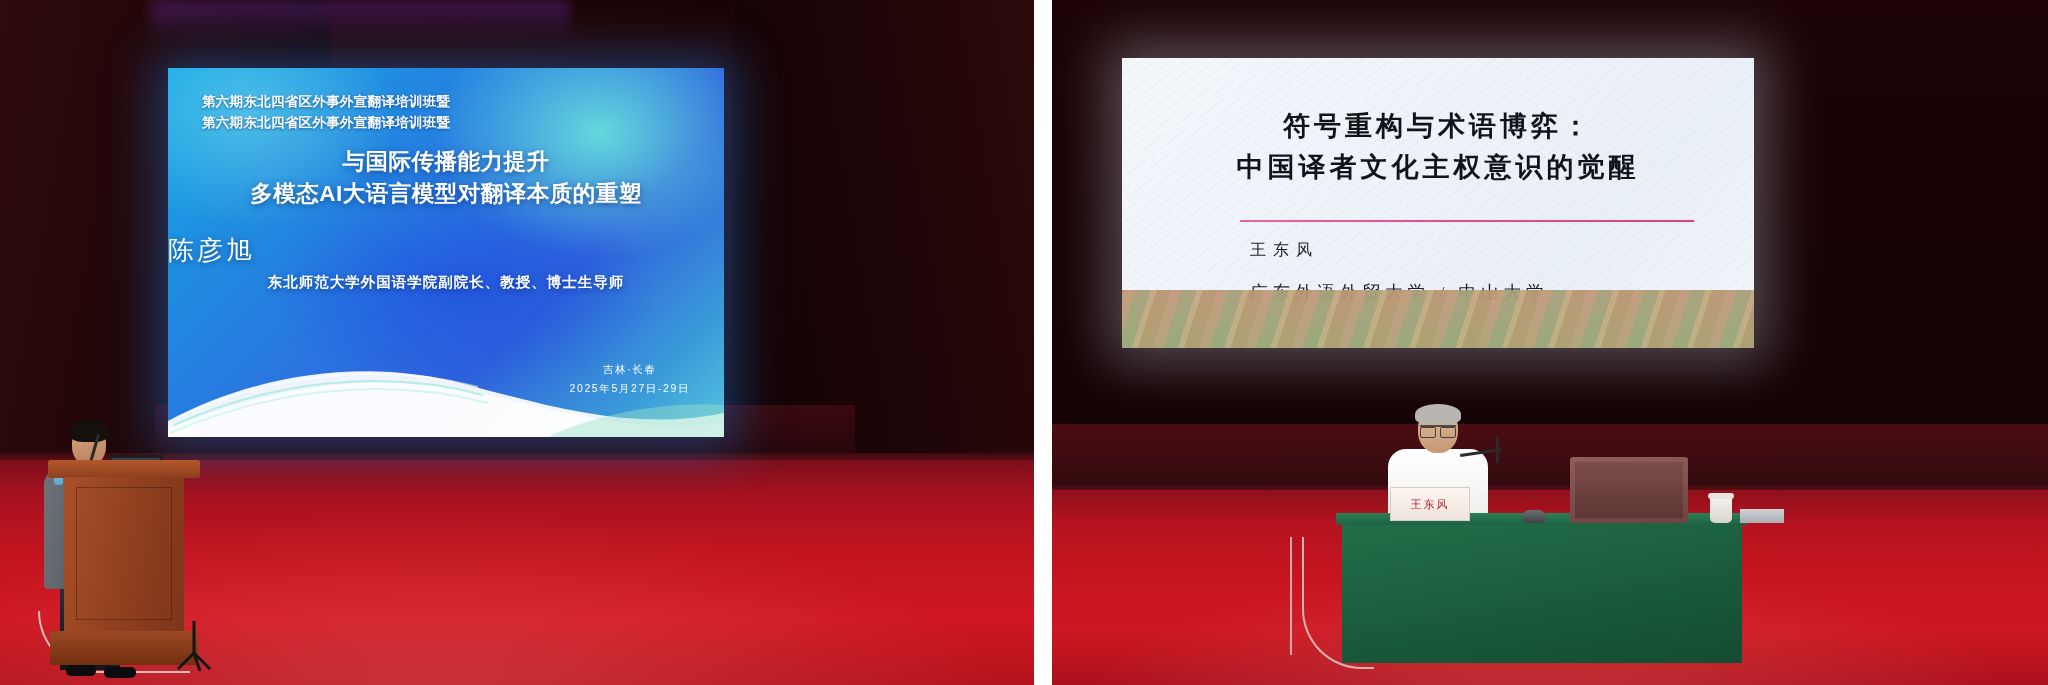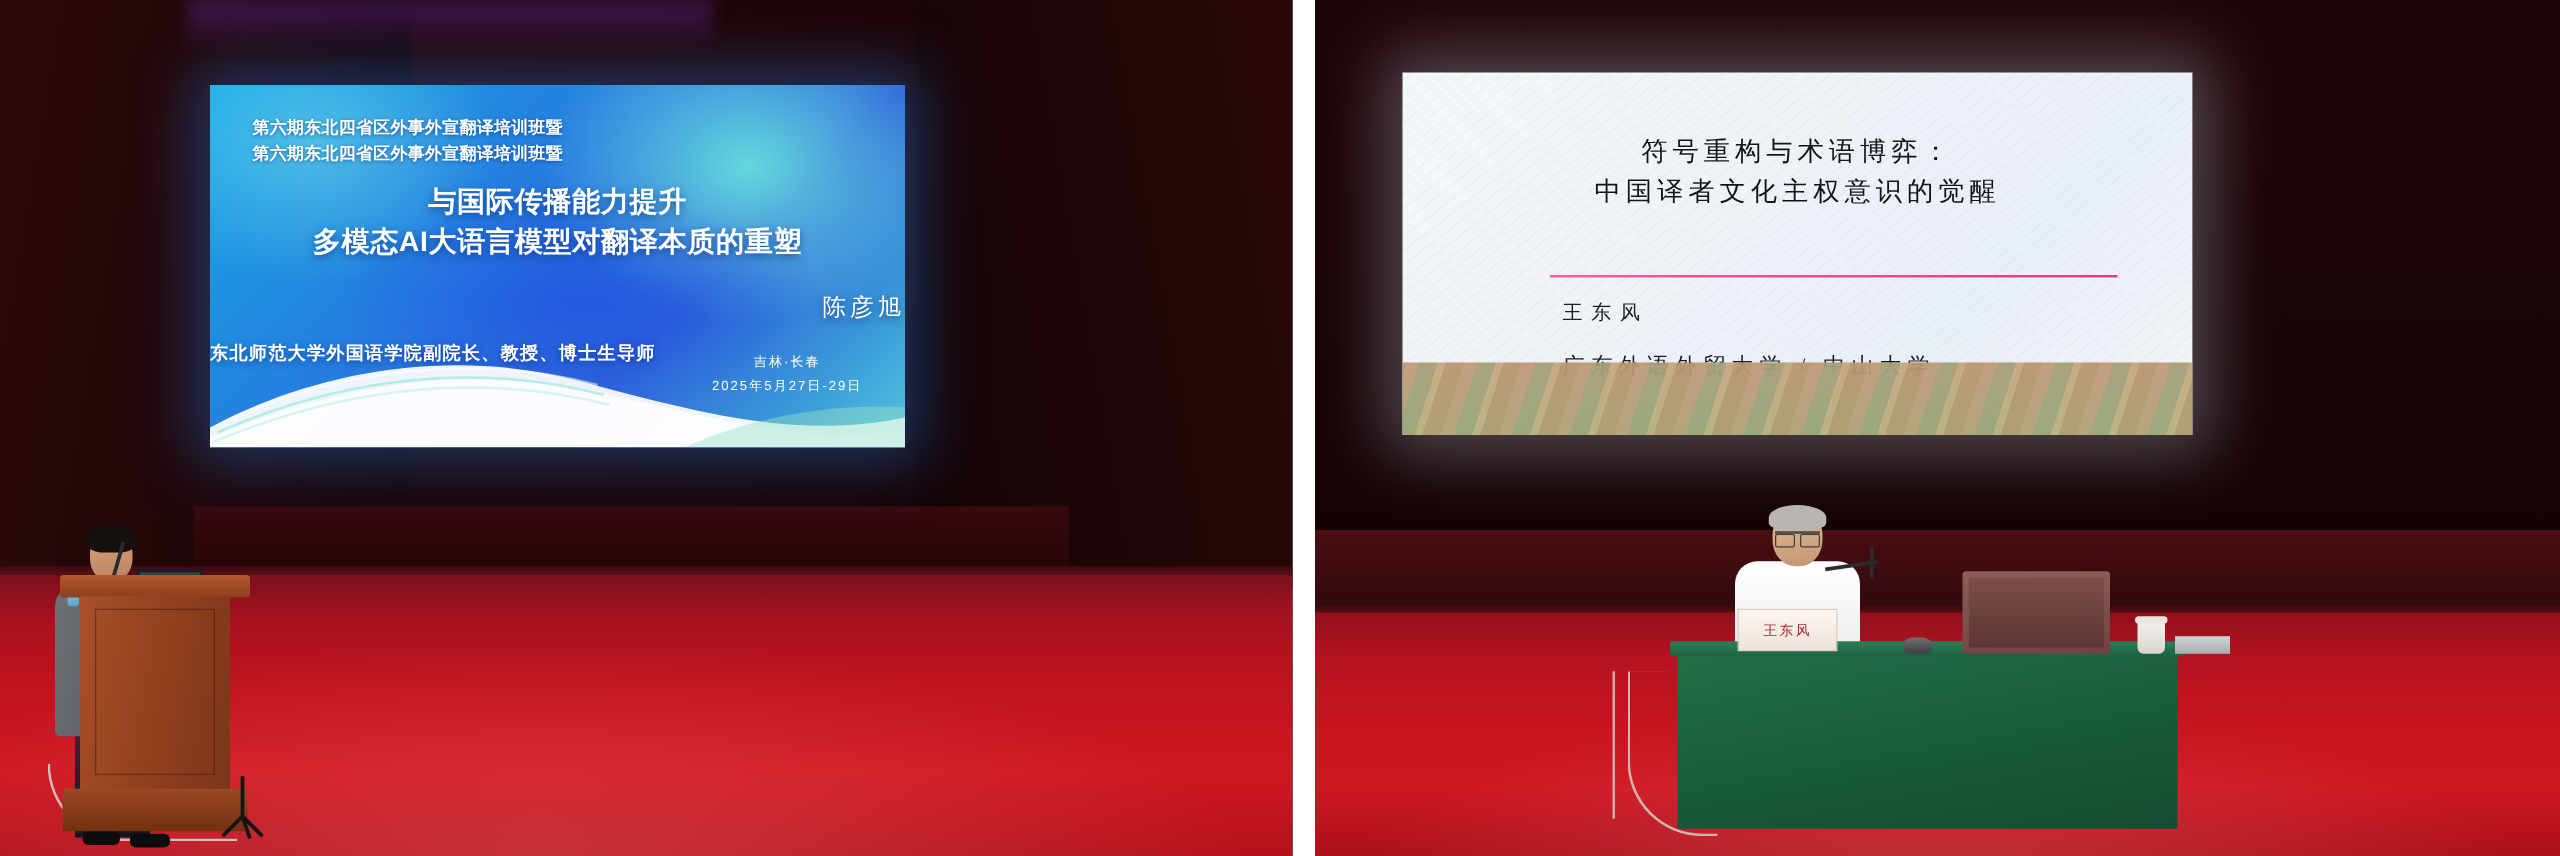--- a/index.html
+++ b/index.html
@@ -25,37 +25,37 @@
   .pl-floor{position:absolute;left:0;bottom:0;width:100%;height:225px;
       background:linear-gradient(180deg,#7c0f1c 0%,#a8121f 16%,#c0141f 40%,#cf1722 70%,#b3121c 100%);}
   .pl-floor-sheen{position:absolute;left:0;bottom:0;width:100%;height:225px;
       background:radial-gradient(90% 140% at 42% 110%, rgba(255,140,140,.28), rgba(0,0,0,0) 62%);}
   .pl-stage-edge{position:absolute;left:0;bottom:222px;width:100%;height:10px;
       background:linear-gradient(180deg,#3d0a0e,#65101a);}
   .pl-back-panel{position:absolute;left:155px;bottom:225px;width:700px;height:55px;
       background:linear-gradient(180deg,#39090e,#24060a);}
 
   
-  .slide-l{position:absolute;left:168px;top:68px;width:556px;height:290px;
+  .slide-l{position:absolute;left:168px;top:68px;width:556px;height:369px;
       background:linear-gradient(135deg,#13a8e8 0%,#1f8fe0 22%,#2a73e0 48%,#2f63dc 66%,#3a9ad8 86%,#55c6e0 100%);
       box-shadow:0 0 46px 14px rgba(30,120,220,.42);overflow:hidden;}
   .slide-l .tealglow{position:absolute;right:-40px;top:-60px;width:330px;height:250px;
       background:radial-gradient(closest-side,rgba(110,235,220,.85),rgba(110,235,220,0));}
   .slide-l .tealglow2{position:absolute;left:-70px;top:-70px;width:300px;height:230px;
       background:radial-gradient(closest-side,rgba(120,220,235,.55),rgba(120,220,235,0));}
   .slide-l .bluecore{position:absolute;left:18%;top:30%;width:70%;height:60%;
       background:radial-gradient(closest-side,rgba(26,72,222,.55),rgba(26,72,222,0));}
   .sl-head{position:absolute;left:34px;top:24px;color:#ffffff;font-weight:bold;
       font-size:13.5px;line-height:1.55;letter-spacing:.3px;text-shadow:0 1px 3px rgba(0,30,90,.55);}
   .sl-title{position:absolute;left:0;right:0;top:78px;text-align:center;color:#ffffff;
       font-weight:bold;font-size:22.5px;line-height:1.42;letter-spacing:.5px;
       text-shadow:0 2px 7px rgba(0,35,110,.6);}
-  .sl-speaker{position:absolute;left:0;right:0;top:165px;text-align:right;color:#ffffff;
-      font-size:19px;letter-spacing:3px;text-shadow:0 2px 7px rgba(0,35,110,.6);}
-  .sl-affil{position:absolute;left:0;right:0;top:205px;color:#ffffff;
+  .sl-speaker{position:absolute;left:0;right:0;top:165px;text-align:left;color:#ffffff;
+      font-size:26px;letter-spacing:3px;text-shadow:0 2px 7px rgba(0,35,110,.6);}
+  .sl-affil{position:absolute;left:0;right:0;top:205px;text-align:center;color:#ffffff;
       font-weight:bold;font-size:14.5px;letter-spacing:1px;text-shadow:0 2px 6px rgba(0,35,110,.6);font-family:Liberation Mono, monospace;}
   .sl-place{position:absolute;right:34px;bottom:40px;text-align:center;color:#ffffff;
       font-size:10.5px;letter-spacing:1.6px;line-height:1.75;}
   .sl-waves{position:absolute;left:0;bottom:0;width:100%;height:86px;overflow:hidden;}
 
   
   .podium{position:absolute;left:58px;bottom:20px;width:132px;height:205px;}
   .podium-top{position:absolute;left:-10px;top:0;width:152px;height:18px;
       background:linear-gradient(180deg,#b3582c,#8d3f1e);border-radius:3px;}
   .podium-body{position:absolute;left:6px;top:17px;width:120px;height:155px;
@@ -105,21 +105,21 @@
   .pr-backwall{position:absolute;left:0;bottom:201px;width:100%;height:60px;
       background:linear-gradient(180deg,#4b0d12,#320a0d);}
 
   
   .slide-r{position:absolute;left:70px;top:58px;width:632px;height:290px;
       background:linear-gradient(135deg,#f4f7fa 0%,#eef3f8 40%,#e9eff6 70%,#f2f6fa 100%);
       box-shadow:0 0 50px 16px rgba(220,235,255,.30);overflow:hidden;}
   .slide-r .hatch{position:absolute;inset:0;opacity:.5;
       background:repeating-linear-gradient(-38deg,rgba(190,205,222,.40) 0 1px,rgba(255,255,255,0) 1px 9px);}
   .sr-title{position:absolute;left:0;right:0;top:48px;text-align:center;color:#101418;
-      font-family:"Liberation Serif",serif;font-weight:normal;font-size:21px;line-height:1.5;letter-spacing:4px;}
+      font-family:"Liberation Serif",serif;font-weight:bold;font-size:27px;line-height:1.5;letter-spacing:4px;}
   .sr-rule{position:absolute;left:118px;right:60px;top:162px;height:2px;
       background:linear-gradient(90deg,#e8679f,#e2508f 35%,#d9437f);}
   .sr-name{position:absolute;left:128px;top:182px;color:#1a1d22;
       font-family:"Liberation Serif",serif;font-size:16px;letter-spacing:7px;}
   .sr-affil{position:absolute;left:128px;top:222px;color:#1a1d22;
       font-family:"Liberation Serif",serif;font-size:17.5px;letter-spacing:5px;}
   .sr-wood{position:absolute;left:0;bottom:0;width:100%;height:58px;
       background:repeating-linear-gradient(-72deg,#b8a172 0 14px,#c9b989 14px 20px,#9fae7e 20px 34px,#c2a87f 34px 44px);
       opacity:.95;}
   .sr-wood::after{content:"";position:absolute;inset:0;

